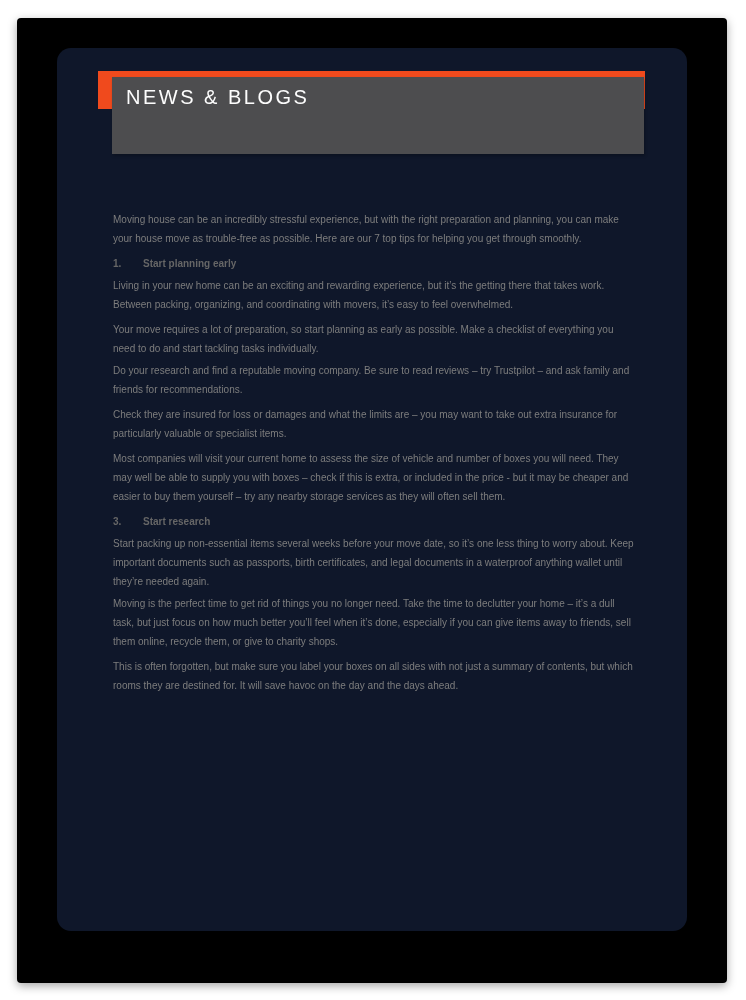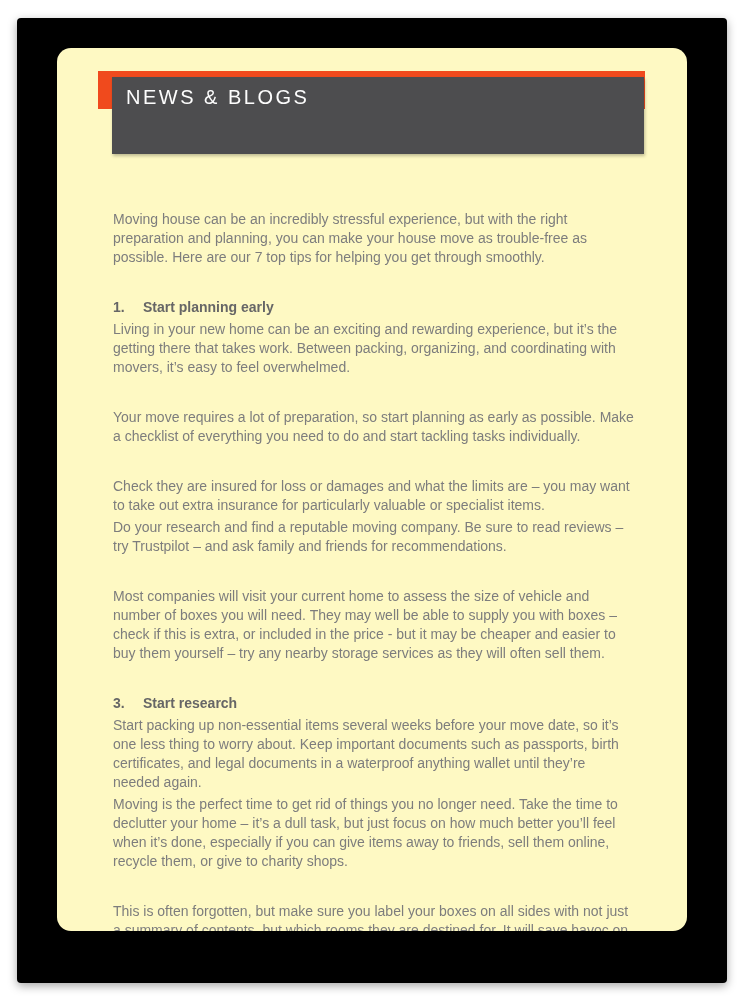--- a/index.html
+++ b/index.html
@@ -20,21 +20,21 @@
     background: #000000;
     border-radius: 4px;
     box-shadow: 0 3px 10px rgba(0,0,0,0.35);
   }
   .page-card {
     position: absolute;
     left: 40px;
     top: 30px;
     width: 630px;
     height: 883px;
-    background: #fef9c3;
+    background: #0f172a;
     border-radius: 14px;
     box-shadow: 0 4px 18px rgba(0,0,0,0.45);
     overflow: hidden;
   }
   .header-accent {
     position: absolute;
     left: 41px;
     top: 23px;
     width: 547px;
     height: 38px;
@@ -57,25 +57,25 @@
     letter-spacing: 2.5px;
     font-weight: 400;
     line-height: 1.3;
   }
   .content {
     position: absolute;
     left: 56px;
     top: 162px;
     width: 521px;
     color: var(--body-gray, #7d7d7d);
-    font-size: 14px;
+    font-size: 10px;
     line-height: 19px;
   }
   .block { margin: 0; }
-  .block.gap { margin-top: 31px; }
+  .block.gap { margin-top: 6px; }
   .block.tight { margin-top: 3px; }
   .heading {
     font-weight: bold;
     color: var(--heading-gray, #666666);
   }
   .heading .num {
     display: inline-block;
     width: 30px;
   }
 </style>
@@ -91,22 +91,22 @@
     </div>
 
     <div class="content">
 
       <p class="block para">Moving house can be an incredibly stressful experience, but with the right preparation and planning, you can make your house move as trouble-free as possible. Here are our 7 top tips for helping you get through smoothly.</p>
 
       <p class="block heading gap"><span class="num">1.</span><span>Start planning early</span></p>
       <p class="block para tight">Living in your new home can be an exciting and rewarding experience, but it’s the getting there that takes work. Between packing, organizing, and coordinating with movers, it’s easy to feel overwhelmed.</p>
       <p class="block para gap">Your move requires a lot of preparation, so start planning as early as possible. Make a checklist of everything you need to do and start tackling tasks individually.</p>
 
+      <p class="block para tight">Do your research and find a reputable moving company. Be sure to read reviews – try Trustpilot – and ask family and friends for recommendations.</p>
       <p class="block para gap">Check they are insured for loss or damages and what the limits are – you may want to take out extra insurance for particularly valuable or specialist items.</p>
-      <p class="block para tight">Do your research and find a reputable moving company. Be sure to read reviews – try Trustpilot – and ask family and friends for recommendations.</p>
       <p class="block para gap">Most companies will visit your current home to assess the size of vehicle and number of boxes you will need. They may well be able to supply you with boxes – check if this is extra, or included in the price - but it may be cheaper and easier to buy them yourself – try any nearby storage services as they will often sell them.</p>
 
       <p class="block heading gap"><span class="num">3.</span><span>Start research</span></p>
       <p class="block para tight">Start packing up non-essential items several weeks before your move date, so it’s one less thing to worry about. Keep important documents such as passports, birth certificates, and legal documents in a waterproof anything wallet until they’re needed again.</p>
       <p class="block para tight">Moving is the perfect time to get rid of things you no longer need. Take the time to declutter your home – it’s a dull task, but just focus on how much better you’ll feel when it’s done, especially if you can give items away to friends, sell them online, recycle them, or give to charity shops.</p>
       <p class="block para gap">This is often forgotten, but make sure you label your boxes on all sides with not just a summary of contents, but which rooms they are destined for. It will save havoc on the day and the days ahead.</p>
 
     </div>
   </div>
 </div>

